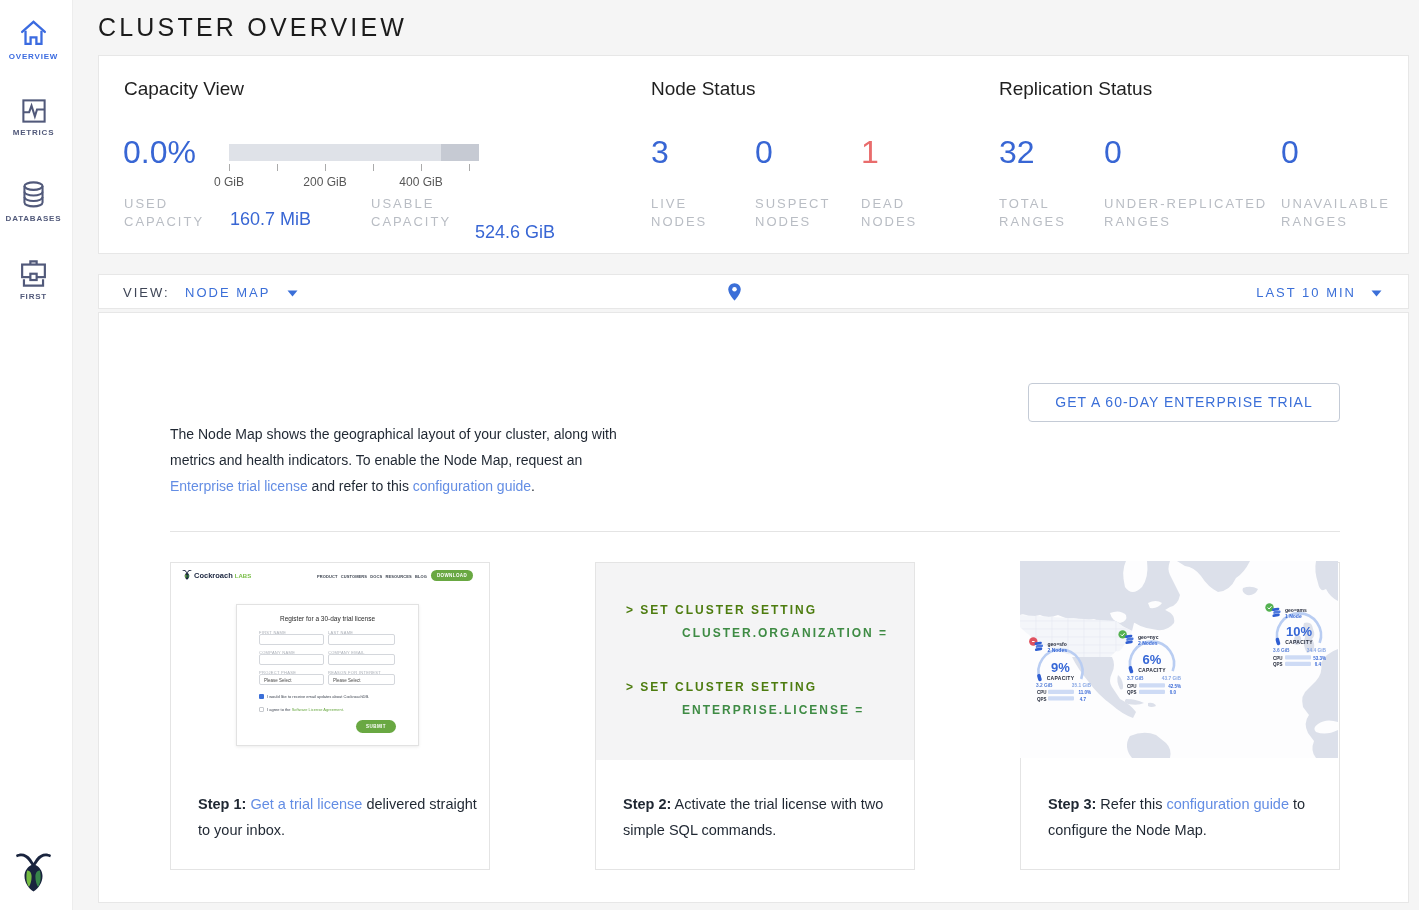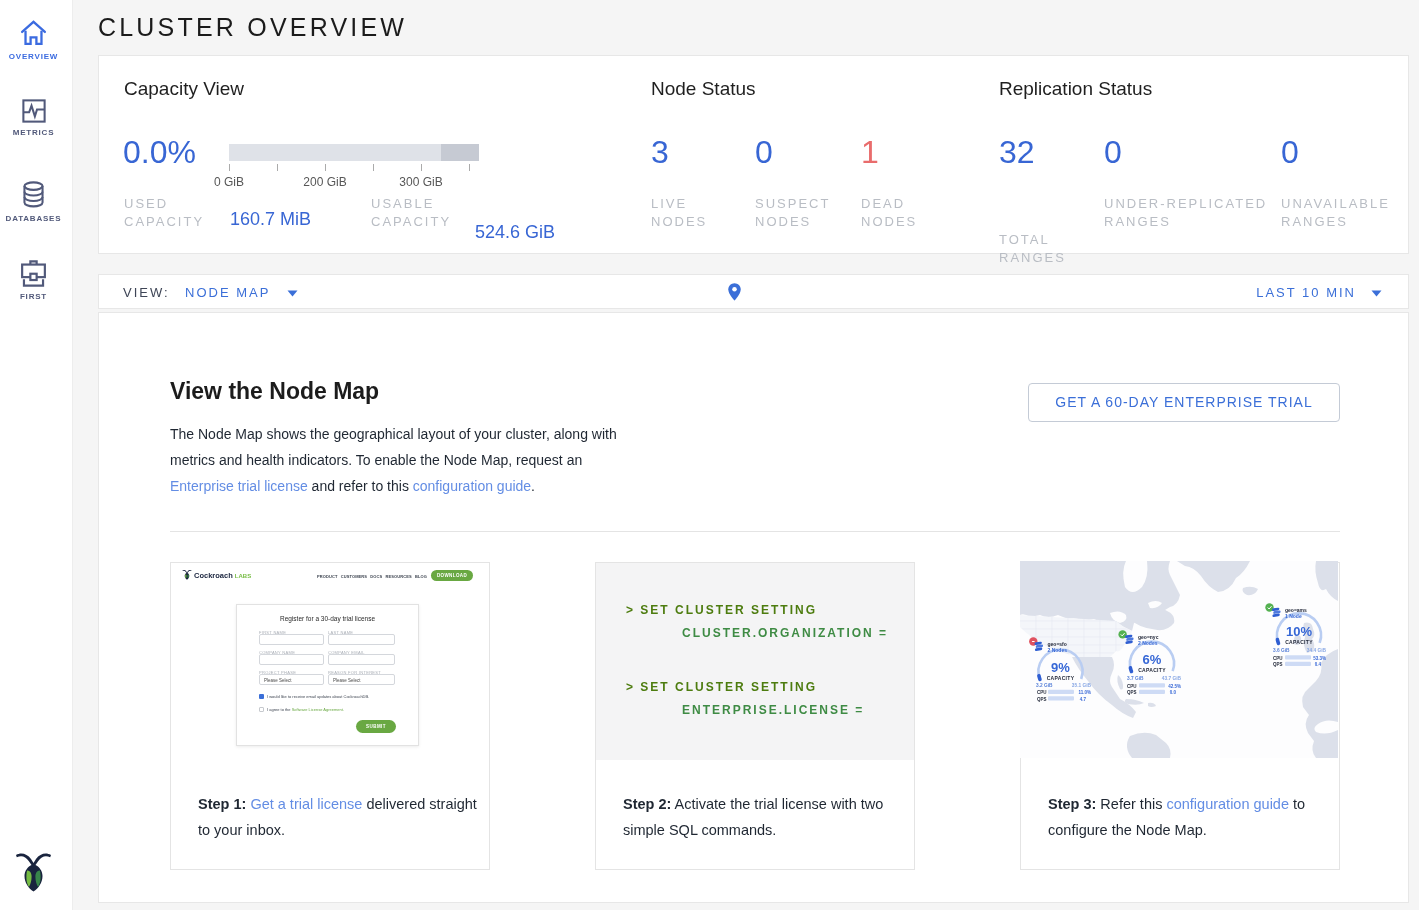--- a/index.html
+++ b/index.html
@@ -80,60 +80,59 @@
     <div class="abs" style="left:130px; top:88px; width:250px; height:17px; background:#dfe2e8;"></div>
     <div class="abs" style="left:342px; top:88px; width:38px; height:17px; background:#c6cad3;"></div>
     <div class="abs" style="left:130px; top:108px; width:1px; height:7px; background:#ababab;"></div>
     <div class="abs" style="left:178px; top:108px; width:1px; height:7px; background:#ababab;"></div>
     <div class="abs" style="left:226px; top:108px; width:1px; height:7px; background:#ababab;"></div>
     <div class="abs" style="left:274px; top:108px; width:1px; height:7px; background:#ababab;"></div>
     <div class="abs" style="left:322px; top:108px; width:1px; height:7px; background:#ababab;"></div>
     <div class="abs" style="left:370px; top:108px; width:1px; height:7px; background:#ababab;"></div>
     <div class="abs ticklbl" style="left:100px; top:119px; width:60px; text-align:center;">0 GiB</div>
     <div class="abs ticklbl" style="left:196px; top:119px; width:60px; text-align:center;">200 GiB</div>
-    <div class="abs ticklbl" style="left:292px; top:119px; width:60px; text-align:center;">300 GiB</div>
+    <div class="abs ticklbl" style="left:292px; top:119px; width:60px; text-align:center;">400 GiB</div>
     <div class="abs statlabel" style="left:25px; top:139px;">USED<br>CAPACITY</div>
     <div class="abs statval" style="left:131px; top:153px;">160.7 MiB</div>
     <div class="abs statlabel" style="left:272px; top:139px;">USABLE<br>CAPACITY</div>
     <div class="abs statval" style="left:376px; top:166px;">524.6 GiB</div>
 
     <div class="abs sec-title" style="left:552px; top:22px;">Node Status</div>
     <div class="abs bignum" style="left:552px; top:78px;">3</div>
     <div class="abs bignum" style="left:656px; top:78px;">0</div>
     <div class="abs bignum red" style="left:762px; top:78px;">1</div>
     <div class="abs statlabel" style="left:552px; top:139px;">LIVE<br>NODES</div>
     <div class="abs statlabel" style="left:656px; top:139px;">SUSPECT<br>NODES</div>
     <div class="abs statlabel" style="left:762px; top:139px;">DEAD<br>NODES</div>
 
     <div class="abs sec-title" style="left:900px; top:22px;">Replication Status</div>
     <div class="abs bignum" style="left:900px; top:78px;">32</div>
     <div class="abs bignum" style="left:1005px; top:78px;">0</div>
     <div class="abs bignum" style="left:1182px; top:78px;">0</div>
-    <div class="abs statlabel" style="left:900px; top:139px;margin-top:36px;">TOTAL<br>RANGES</div>
+    <div class="abs statlabel" style="left:900px; top:139px;">TOTAL<br>RANGES</div>
     <div class="abs statlabel" style="left:1005px; top:139px;">UNDER-REPLICATED<br>RANGES</div>
     <div class="abs statlabel" style="left:1182px; top:139px;">UNAVAILABLE<br>RANGES</div>
   </div>
   <div class="panel" id="viewbar">
     <div class="abs vb-text" style="left:24px; top:10px; color:#3e4556; font-weight:400;">VIEW:</div>
     <div class="abs vb-text" style="left:86px; top:10px; color:#3b6fd8; font-weight:400;">NODE MAP</div>
     <svg class="abs" style="left:188px; top:15px;" width="11" height="7" viewBox="0 0 11 7">
         <path d="M0.5 0.5 L10.5 0.5 L5.5 6.5 Z" fill="#3b6fd8"></path>
       </svg>
     <svg class="abs" style="left:629px; top:8px;" width="13" height="18" viewBox="0 0 24 33">
       <path d="M12 0.5 C5.6 0.5 0.5 5.6 0.5 12 C0.5 20.5 12 32.5 12 32.5 S23.5 20.5 23.5 12 C23.5 5.6 18.4 0.5 12 0.5 Z" fill="#3b6fd8"></path>
       <circle cx="12" cy="11.3" r="4.2" fill="#fff"></circle>
     </svg>
     <div class="abs" style="left:620px; top:10px; font-size:13px; letter-spacing:1px; color:#1c1c1c;margin-top:36px;">CLUSTER</div>
     <div class="abs vb-text" style="right:52px; top:10px; color:#3b6fd8; font-weight:400;">LAST 10 MIN</div>
     <svg class="abs" style="right:26px; top:15px;" width="11" height="7" viewBox="0 0 11 7">
         <path d="M0.5 0.5 L10.5 0.5 L5.5 6.5 Z" fill="#3b6fd8"></path>
       </svg>
   </div>
   <div class="panel" id="mainpanel">
-    <div class="abs" style="left:71px; top:65px; font-size:23px; font-weight:bold; color:#1c1c1c;">View the Node Map</div>
     <div class="abs" style="left:71px; top:108px; width:460px; font-size:14px; line-height:26px; color:#1f2732;">The Node Map shows the geographical layout of your cluster, along with metrics and health indicators. To enable the Node Map, request an <span class="link">Enterprise trial license</span> and refer to this <span class="link">configuration guide</span>.</div>
     <div class="abs" style="left:929px; top:70px; width:312px; height:39px; border:1px solid #c4cbd6; border-radius:4px; text-align:center; line-height:37px; font-size:14px; letter-spacing:1.0px; color:#3b6fd8;">GET A 60-DAY ENTERPRISE TRIAL</div>
     <div class="abs" style="left:71px; top:218px; width:1170px; border-top:1px solid #e4e4e4;"></div>
     <div class="card" style="left:71px;">
       <div class="abs" style="left:0; top:0; width:318px; height:197px; background:#fff; overflow:hidden;">
         <svg class="abs" style="left:11px; top:6px;" width="10" height="11" viewBox="0 0 39 42">
           <path d="M2 5 C7 2 13 3.5 17 9 L19.5 13 L22 9 C26 3.5 32 2 37 5 L36.2 7.2 C31.5 5.2 27.5 6.3 24.3 11 L21.5 15 C25.5 17 28.5 21 28.5 26 C28.5 32.5 24.5 38.5 19.5 41.5 C14.5 38.5 10.5 32.5 10.5 26 C10.5 21 13.5 17 17.5 15 L14.7 11 C11.5 6.3 7.5 5.2 2.8 7.2 Z" fill="#19243e"></path>
           <path d="M13.2 20.5 C15.5 20.5 17.6 22.5 17.6 26.5 C17.6 30.5 16.6 34.5 14.9 37 C13 34 12.2 30 12.4 26 C12.5 23 12.8 21.2 13.2 20.5 Z" fill="#76bc43"></path>
           <path d="M25.8 20.5 C23.5 20.5 21.4 22.5 21.4 26.5 C21.4 30.5 22.4 34.5 24.1 37 C26 34 26.8 30 26.6 26 C26.5 23 26.2 21.2 25.8 20.5 Z" fill="#38864a"></path>
         </svg>

